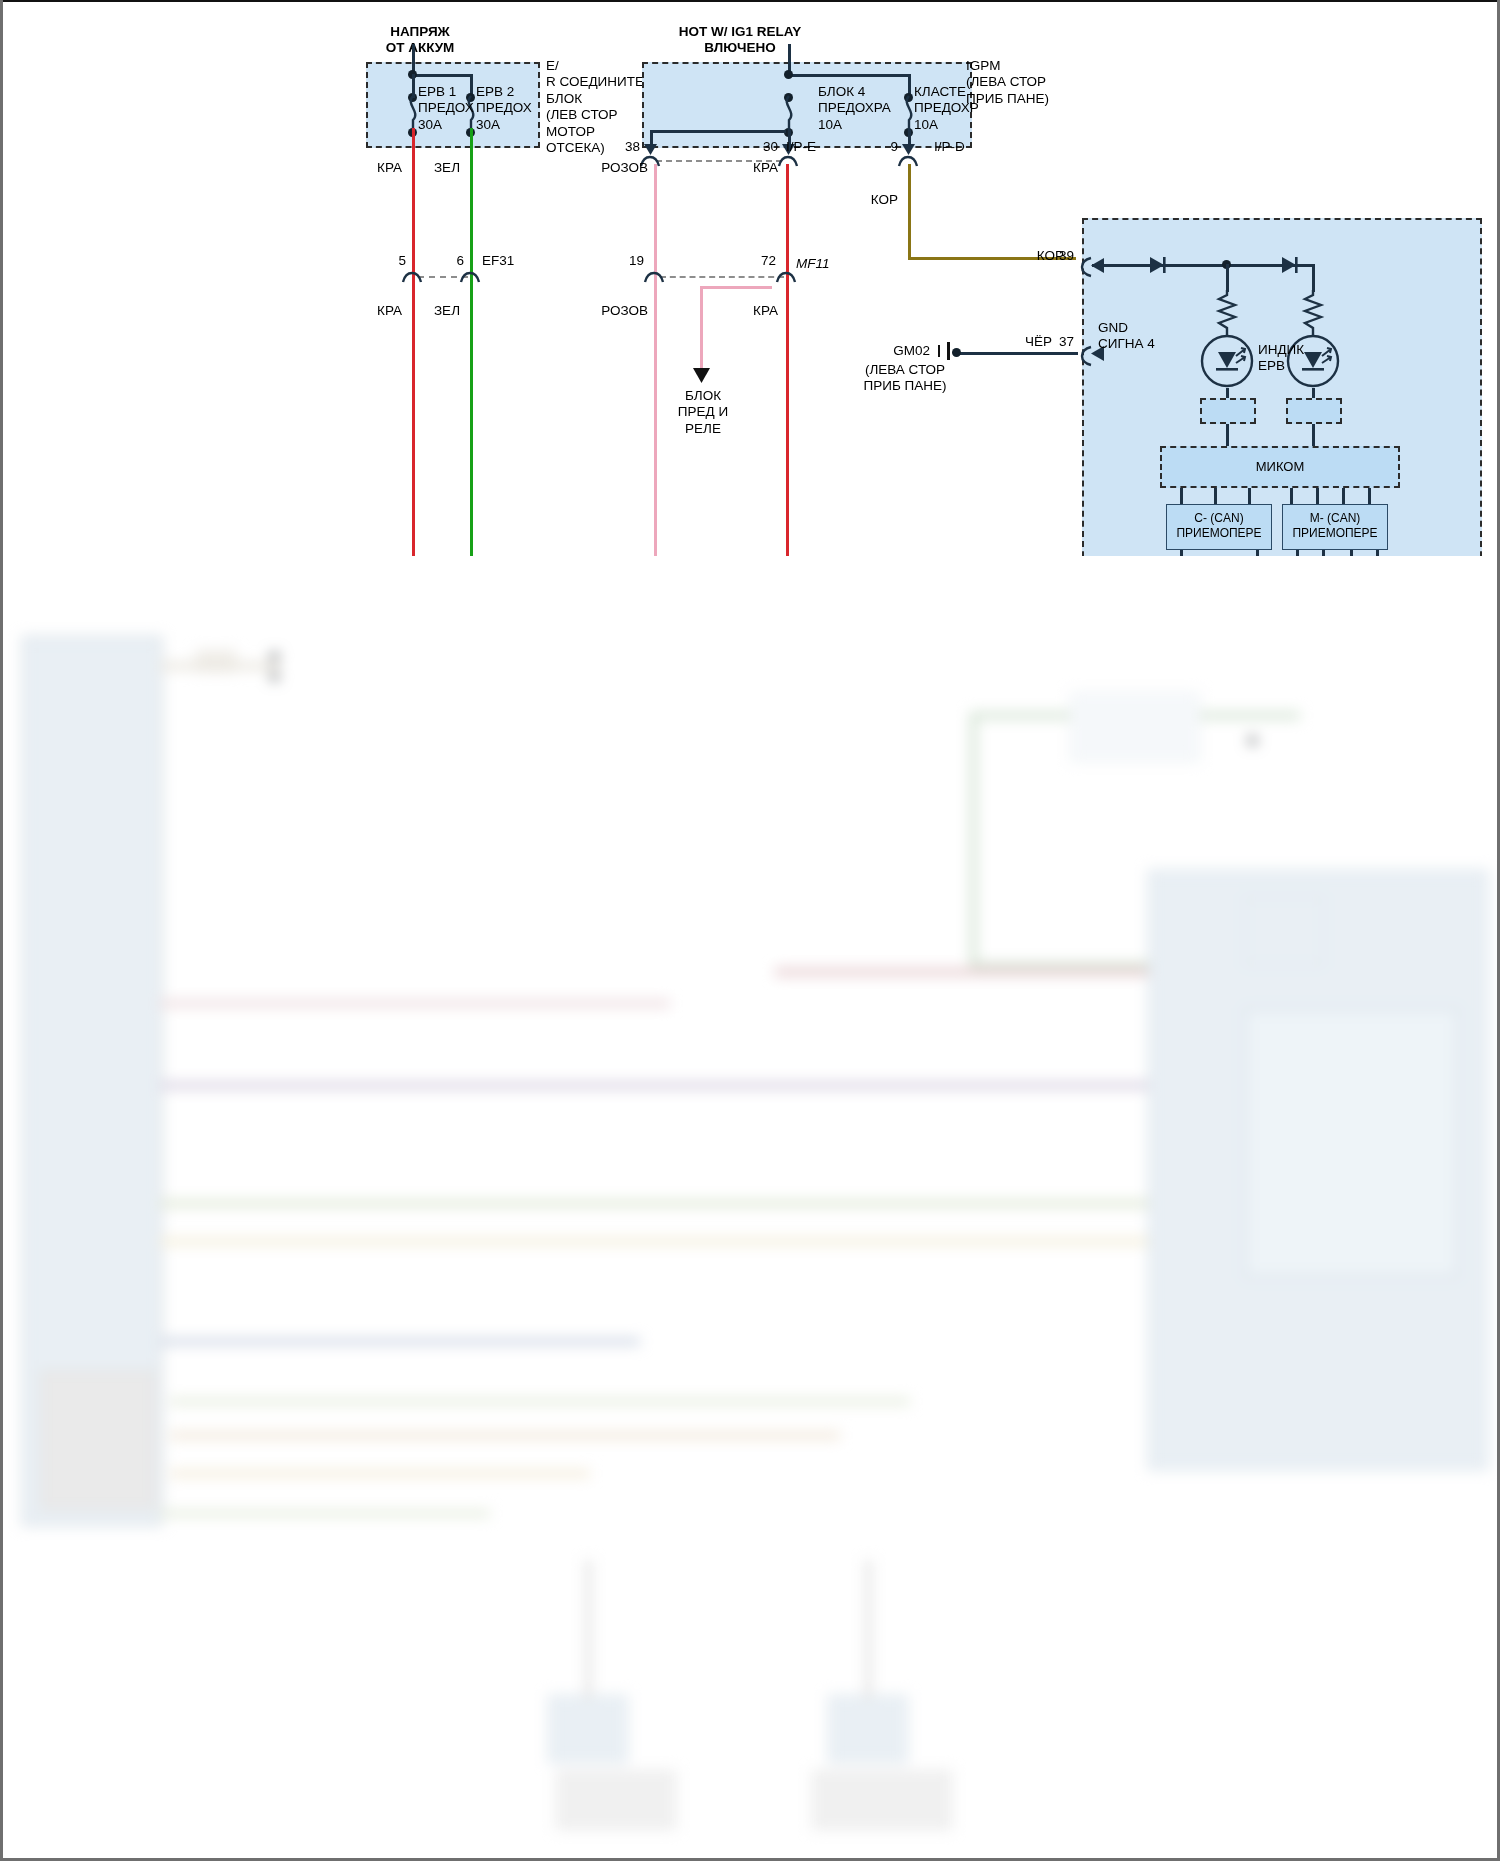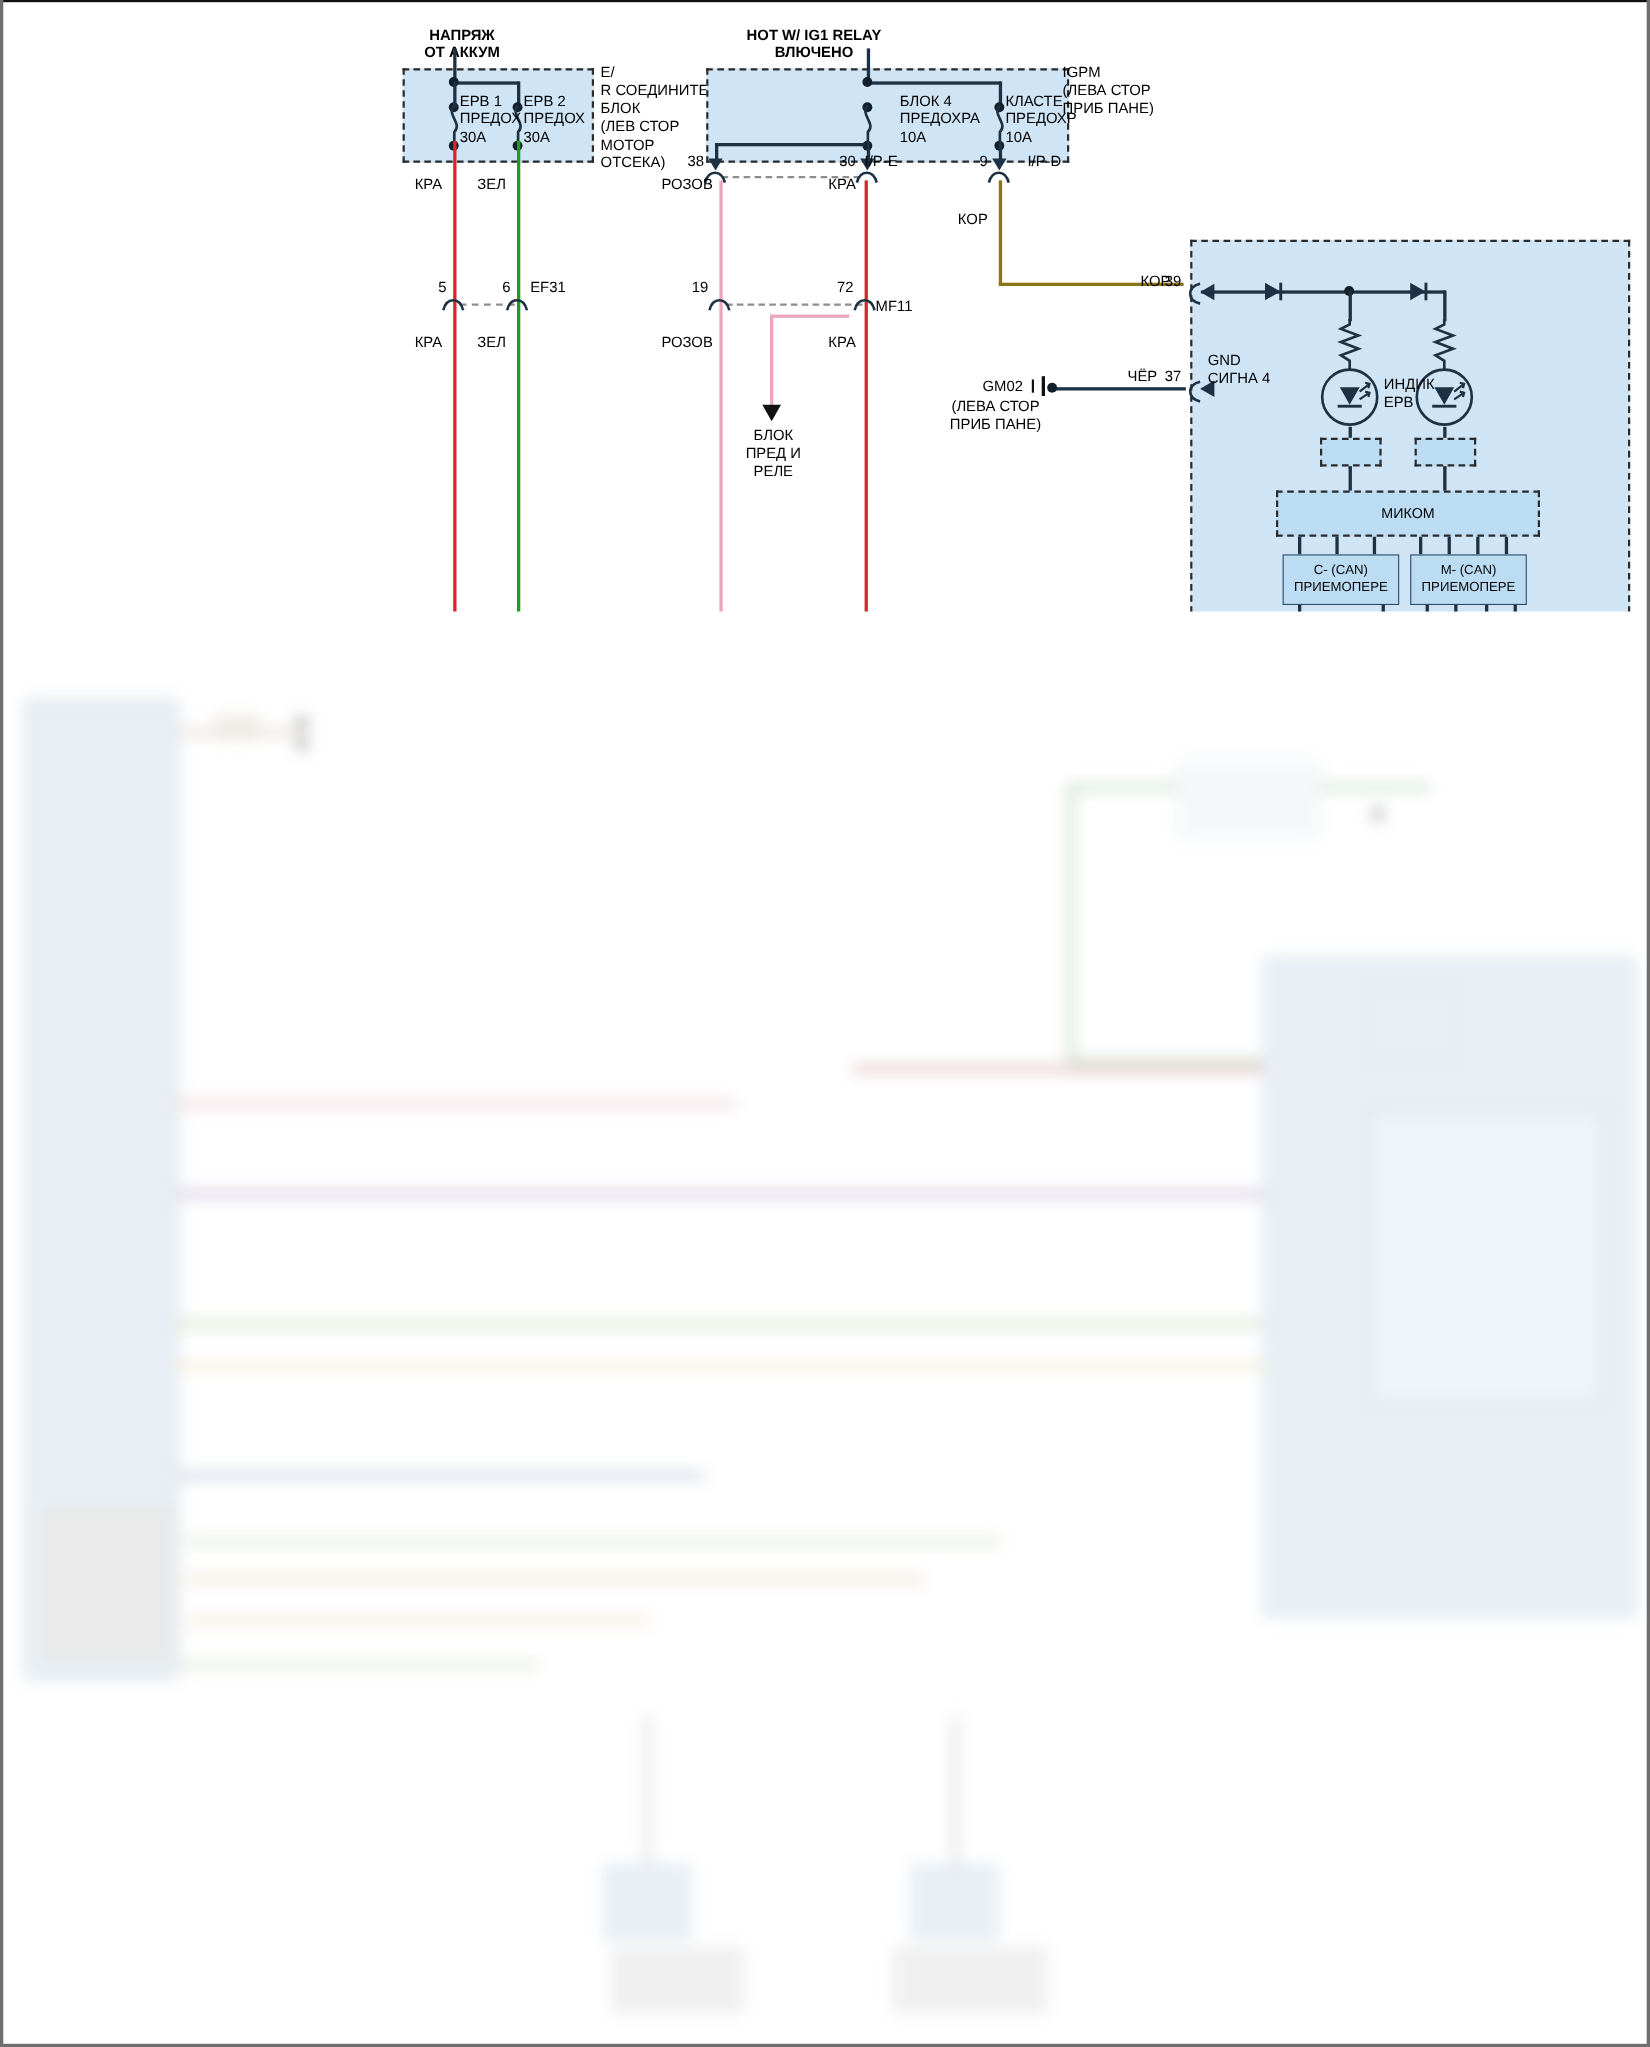--- a/index.html
+++ b/index.html
@@ -253,21 +253,21 @@
           <path class="st" d="M1 16 C 4 4, 16 4, 19 16"></path>
         </svg>
     </div>
     <div class="conn" style="left:776px;top:266px;">
       <svg width="22" height="18">
           <path class="st" d="M1 16 C 4 4, 16 4, 19 16"></path>
         </svg>
     </div>
     <div class="lab r" style="left:614px;top:253px;width:30px;">19</div>
     <div class="lab r" style="left:746px;top:253px;width:30px;">72</div>
-    <div class="lab" style="left:796px;top:271px;width:70px;">MF11</div>
+    <div class="lab" style="left:796px;top:256px;width:70px;font-style:italic;">MF11</div>
 
     <div class="wire h pnk" style="left:700px;top:286px;width:72px;"></div>
     <div class="wire v pnk" style="left:700px;top:286px;height:84px;"></div>
     <div style="position:absolute;left:693px;top:368px;">
       <svg width="18" height="16">
           <path d="M0 0 L17 0 L8.5 15 Z" fill="#111"></path>
         </svg>
     </div>
     <div class="lab c" style="left:650px;top:388px;width:106px;">БЛОК
 ПРЕД И

